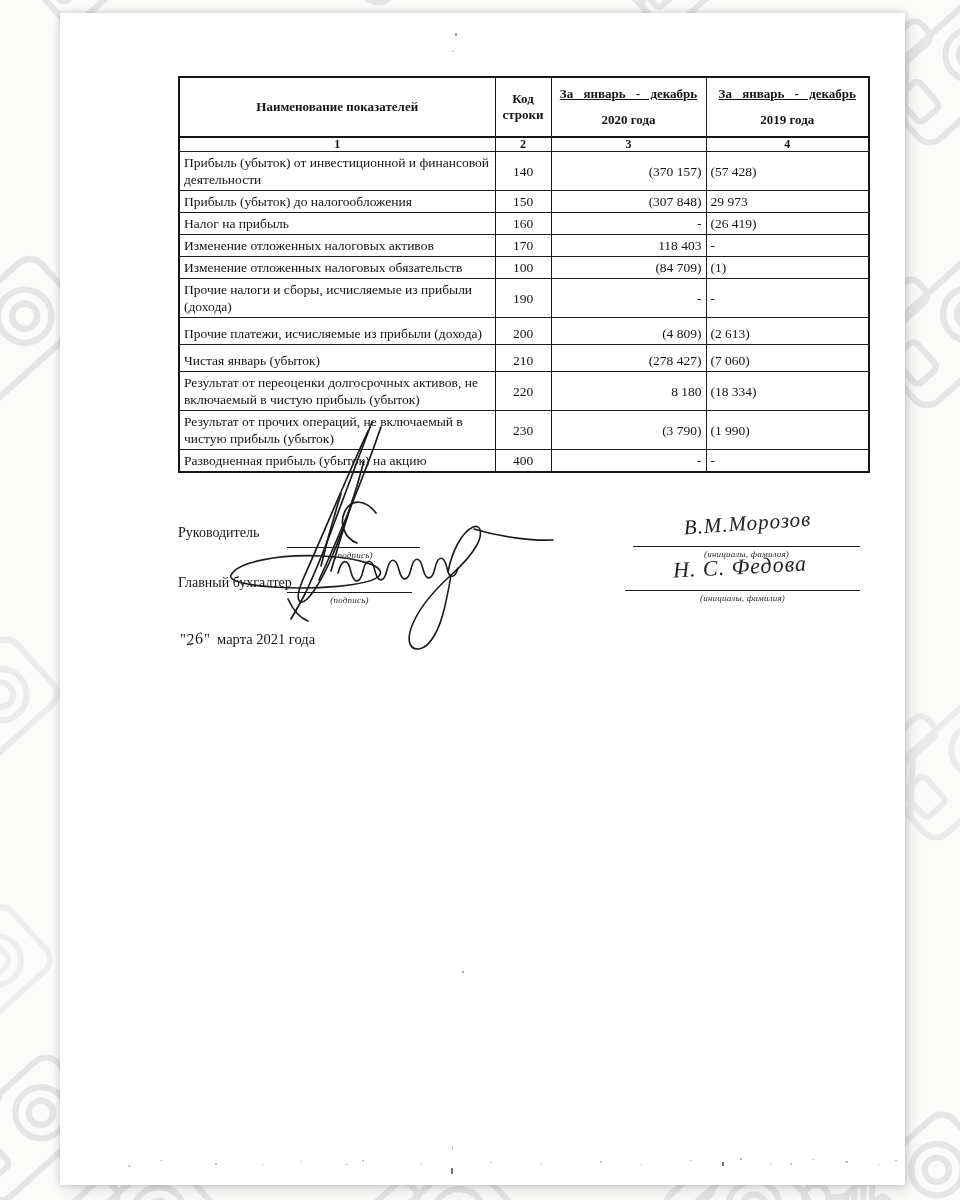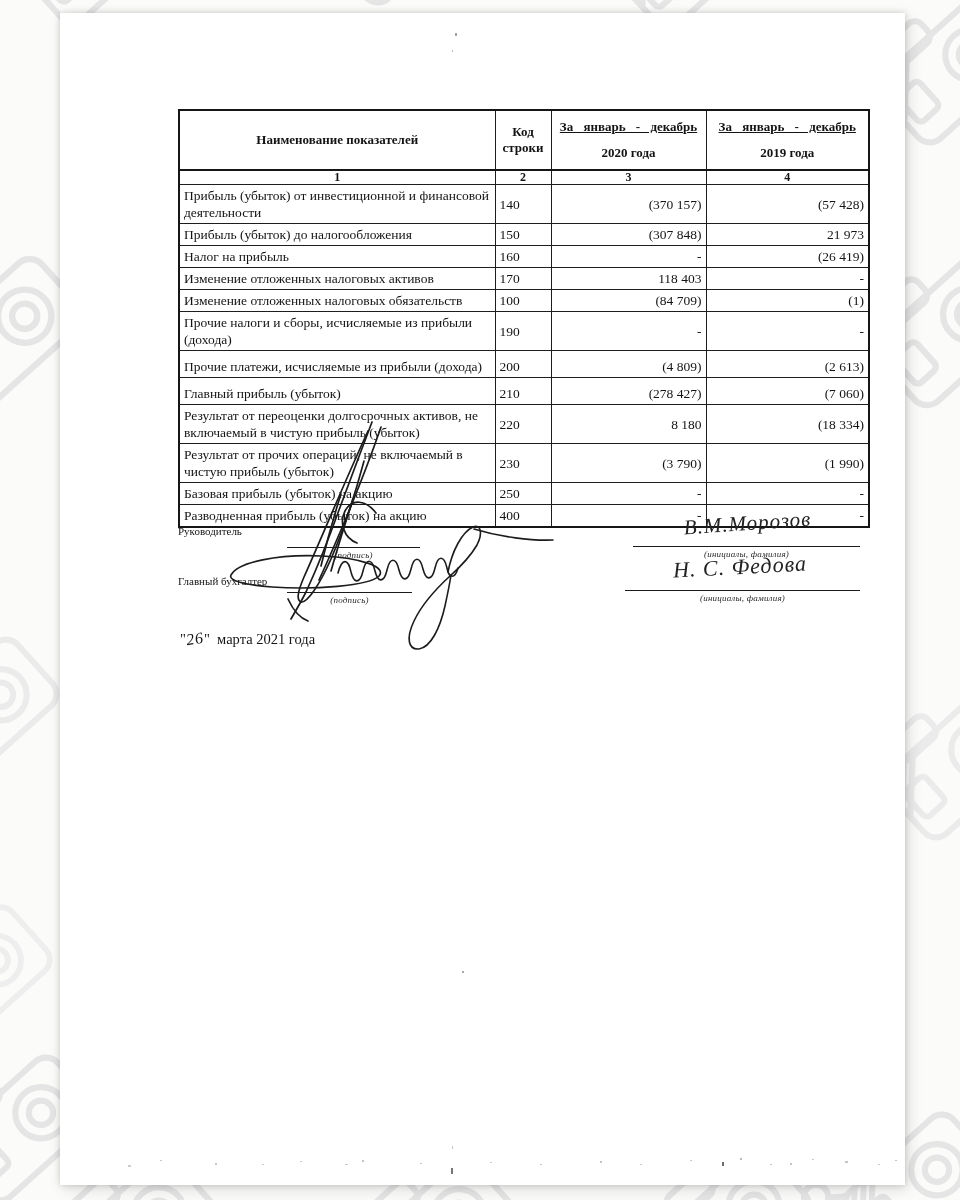--- a/index.html
+++ b/index.html
@@ -21,35 +21,35 @@
     border-collapse:collapse;table-layout:fixed;
     font-size:13.5px;line-height:1.26;color:#141414;
   }
   table.fin col.c1{width:316px}
   table.fin col.c2{width:56px}
   table.fin col.c3{width:155px}
   table.fin col.c4{width:163px}
   table.fin th,table.fin td{
     border:1px solid #1d1d1d;padding:2px 4px;vertical-align:middle;
   }
-  table.fin{border:2px solid #161616;margin-top:33px;}
+  table.fin{border:2px solid #161616;}
   tr.head th{height:52px;font-weight:bold;font-size:13px;text-align:center;padding:3px 6px;}
   tr.head th .two{display:block;}
   tr.head th .spread{word-spacing:7px;display:block;margin-bottom:9px;text-decoration:underline;}
   tr.head th{border-bottom:2px solid #161616;}
   tr.nums th{height:13px;font-size:12px;font-weight:bold;text-align:center;padding:0;line-height:1.05;}
   td.name{text-align:left;padding-left:5px;}
-  td.code{font-family:Liberation Serif, serif;}
+  td.code{text-align:center;font-family:Liberation Serif, serif;}
   td.v3{text-align:right;padding-right:46px;}
-  td.v4{text-align:right;padding-right:12px;}
+  td.v4{text-align:left;padding-right:12px;}
   tbody tr:nth-child(7) td,
   tbody tr:nth-child(8) td{padding-top:7px;padding-bottom:2px;}
   
   .abs{position:absolute;}
-  .roleLabel{font-size:11px;}
+  .roleLabel{font-size:14px;}
   .sigLine{border-top:1.4px solid #1b1b1b;height:0;}
   .caption{font-size:9px;font-style:italic;text-align:center;color:#2a2a2a;letter-spacing:.2px;}
   .handName{
     font-style:italic;font-size:21px;text-align:center;color:#222;
     letter-spacing:1px;transform:rotate(-4deg);white-space:nowrap;
   }
   .handName.second{font-size:22px;transform:rotate(-3deg);}
   .dateLine{font-size:14.5px;white-space:nowrap;}
   .handDay{font-style:italic;font-size:16px;display:inline-block;transform:rotate(-9deg);letter-spacing:1px;}
   .ink{position:absolute;left:0;top:0;width:960px;height:1200px;pointer-events:none;}
@@ -125,21 +125,21 @@
           <tr>
             <td class="name">Прибыль (убыток) от инвестиционной и финансовой деятельности</td>
             <td class="code">140</td>
             <td class="v3">(370 157)</td>
             <td class="v4">(57 428)</td>
           </tr>
           <tr>
             <td class="name">Прибыль (убыток) до налогообложения</td>
             <td class="code">150</td>
             <td class="v3">(307 848)</td>
-            <td class="v4">21 973</td>
+            <td class="v4">29 973</td>
           </tr>
           <tr>
             <td class="name">Налог на прибыль</td>
             <td class="code">160</td>
             <td class="v3">-</td>
             <td class="v4">(26 419)</td>
           </tr>
           <tr>
             <td class="name">Изменение отложенных налоговых активов</td>
             <td class="code">170</td>
@@ -158,42 +158,36 @@
             <td class="v3">-</td>
             <td class="v4">-</td>
           </tr>
           <tr>
             <td class="name">Прочие платежи, исчисляемые из прибыли (дохода)</td>
             <td class="code">200</td>
             <td class="v3">(4 809)</td>
             <td class="v4">(2 613)</td>
           </tr>
           <tr>
-            <td class="name">Главный прибыль (убыток)</td>
+            <td class="name">Чистая январь (убыток)</td>
             <td class="code">210</td>
             <td class="v3">(278 427)</td>
             <td class="v4">(7 060)</td>
           </tr>
           <tr>
             <td class="name">Результат от переоценки долгосрочных активов, не включаемый в чистую прибыль (убыток)</td>
             <td class="code">220</td>
             <td class="v3">8 180</td>
             <td class="v4">(18 334)</td>
           </tr>
           <tr>
             <td class="name">Результат от прочих операций, не включаемый в чистую прибыль (убыток)</td>
             <td class="code">230</td>
             <td class="v3">(3 790)</td>
             <td class="v4">(1 990)</td>
-          </tr>
-          <tr>
-            <td class="name">Базовая прибыль (убыток) на акцию</td>
-            <td class="code">250</td>
-            <td class="v3">-</td>
-            <td class="v4">-</td>
           </tr>
           <tr>
             <td class="name">Разводненная прибыль (убыток) на акцию</td>
             <td class="code">400</td>
             <td class="v3">-</td>
             <td class="v4">-</td>
           </tr>
         </tbody>
     </table>
 

